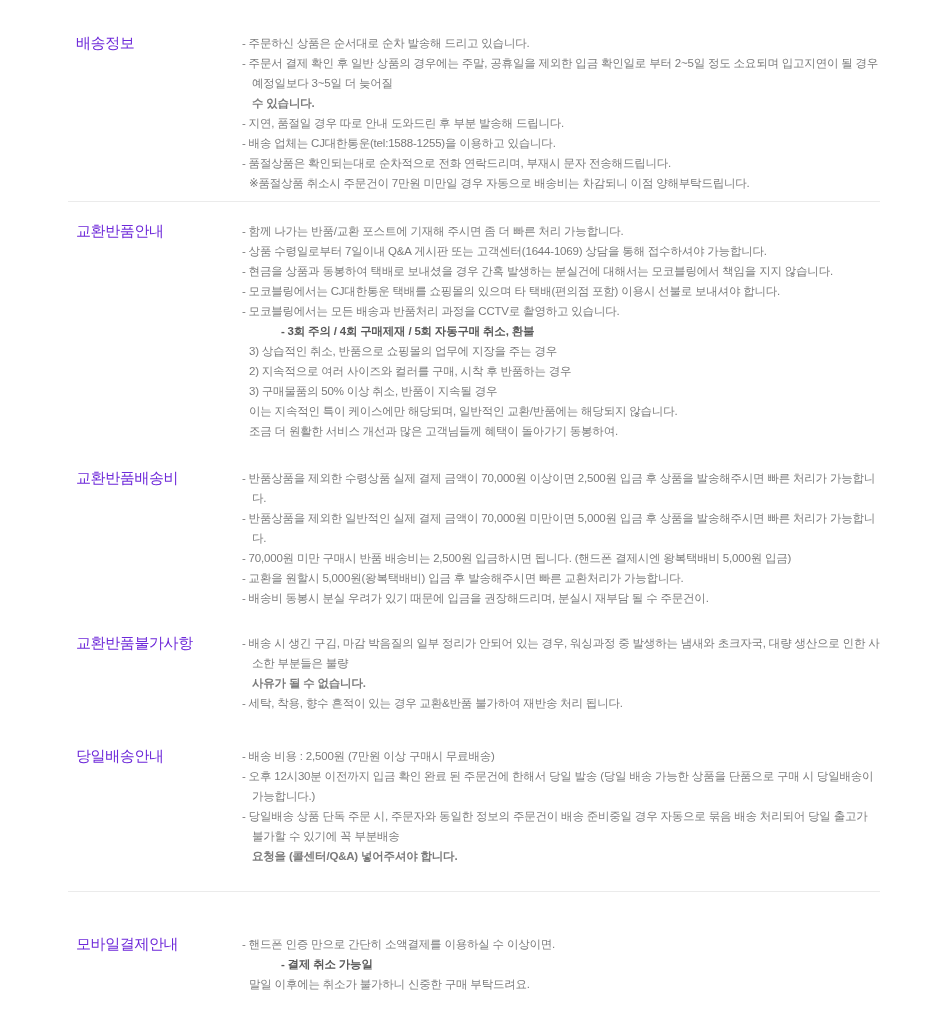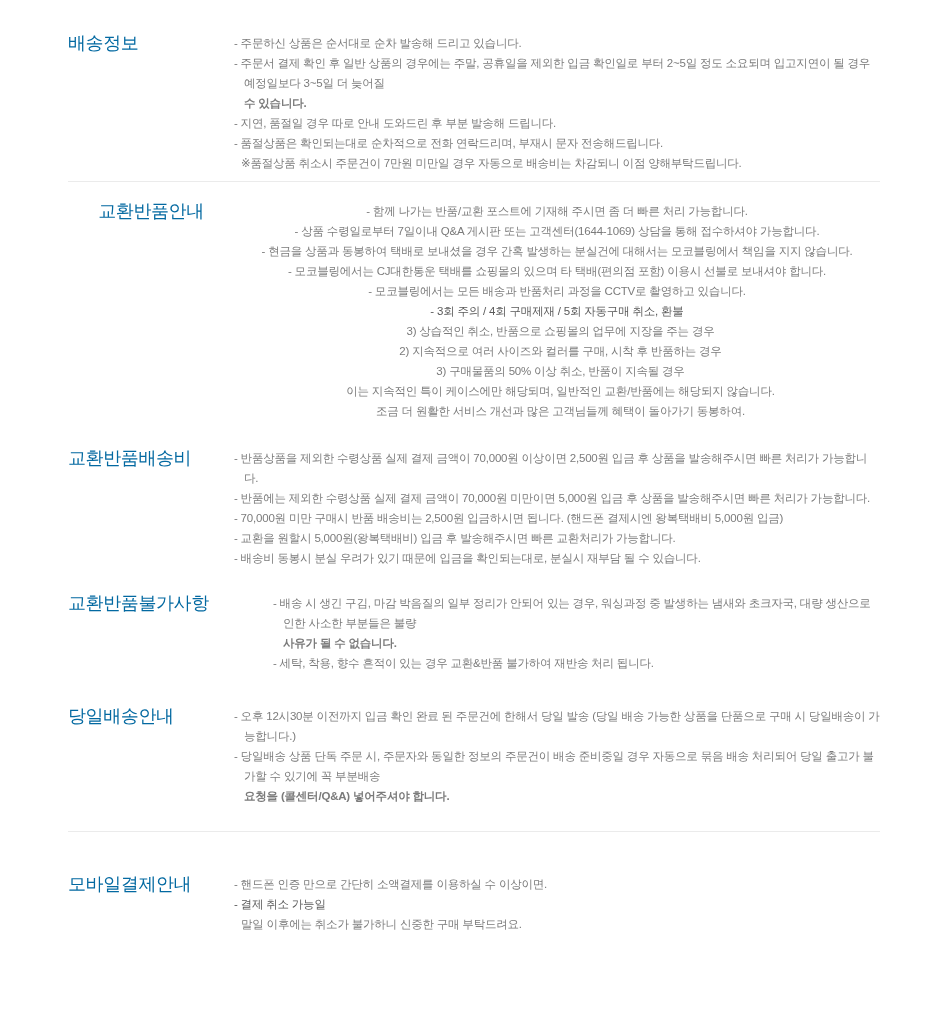--- a/index.html
+++ b/index.html
@@ -18,68 +18,71 @@
     width: 950px;
     padding: 33px 70px 0 68px;
   }
   .section {
     display: flex;
     align-items: flex-start;
   }
   .section-title {
     flex: none;
     width: 166px;
-    font-size: 18px;
+    font-size: 15px;
     line-height: 20px;
-    color: #0369a1;
+    color: #6d28d9;
     letter-spacing: -0.4px;
+    margin-left: 8px;
   }
   .section-content {
     flex: 1;
     min-width: 0;
     font-size: 11.5px;
     line-height: 20px;
     color: #7b7b7b;
     letter-spacing: -0.2px;
   }
   .line { min-height: 20px; }
   .line.item, .line.item-bold {
     padding-left: 10px;
     text-indent: -10px;
   }
   .line.item-bold {
-    font-weight: normal;
+    font-weight: bold;
     color: #595959;
+    margin-left: 39px;
   }
   .line.cont { padding-left: 10px; font-weight: bold; }
   .line.sub  { padding-left: 7px; }
   hr.divider {
     border: none;
     border-top: 1px solid #ebebeb;
     margin: 0;
     height: 0;
   }
   hr.div-after-0 { margin: 8px 0 19px 0; }
   hr.div-after-4 { margin: 25px 0 42px 0; }
-  .sec-1 { margin-bottom: 27px; text-align: center; }
+  .sec-1 { margin-bottom: 27px; }
   .sec-2 { margin-bottom: 25px; }
-  .sec-3 { margin-bottom: 33px; gap: 39px; }
+  .sec-3 { margin-bottom: 33px; }
 </style>
 </head>
 <body>
 
 <div class="page">
   <div id="sections-root">
       <div class="section sec-0">
         <div class="section-title">배송정보</div>
         <div class="section-content">
           <div class="line item">- 주문하신 상품은 순서대로 순차 발송해 드리고 있습니다.</div>
           <div class="line item">- 주문서 결제 확인 후 일반 상품의 경우에는 주말, 공휴일을 제외한 입금 확인일로 부터 2~5일 정도 소요되며 입고지연이 될 경우 예정일보다 3~5일 더 늦어질</div>
           <div class="line cont">수 있습니다.</div>
           <div class="line item">- 지연, 품절일 경우 따로 안내 도와드린 후 부분 발송해 드립니다.</div>
+          <div class="line item">- 배송 업체는 CJ대한통운(tel:1588-1255)을 이용하고 있습니다.</div>
           <div class="line item">- 품절상품은 확인되는대로 순차적으로 전화 연락드리며, 부재시 문자 전송해드립니다.</div>
           <div class="line sub">※품절상품 취소시 주문건이 7만원 미만일 경우 자동으로 배송비는 차감되니 이점 양해부탁드립니다.</div>
         </div>
       </div>
       <hr class="divider div-after-0">
       <div class="section sec-1">
         <div class="section-title">교환반품안내</div>
         <div class="section-content">
           <div class="line item">- 함께 나가는 반품/교환 포스트에 기재해 주시면 좀 더 빠른 처리 가능합니다.</div>
           <div class="line item">- 상품 수령일로부터 7일이내  Q&amp;A 게시판 또는 고객센터(1644-1069) 상담을 통해 접수하셔야 가능합니다.</div>
@@ -91,37 +94,38 @@
           <div class="line sub">2) 지속적으로 여러 사이즈와 컬러를 구매, 시착 후 반품하는 경우</div>
           <div class="line sub">3) 구매물품의 50% 이상 취소, 반품이 지속될 경우</div>
           <div class="line sub">이는 지속적인 특이 케이스에만 해당되며, 일반적인 교환/반품에는 해당되지 않습니다.</div>
           <div class="line sub">조금 더 원활한 서비스 개선과 많은 고객님들께 혜택이 돌아가기 동봉하여.</div>
         </div>
       </div>
       <div class="section sec-2">
         <div class="section-title">교환반품배송비</div>
         <div class="section-content">
           <div class="line item">- 반품상품을 제외한 수령상품 실제 결제 금액이 70,000원 이상이면 2,500원 입금 후 상품을 발송해주시면 빠른 처리가 가능합니다.</div>
-          <div class="line item">- 반품에는 제외한 수령상품 실제 결제 금액이 70,000원 미만이면 5,000원 입금 후 상품을 발송해주시면 빠른 처리가 가능합니다.</div>
+          <div class="line item">- 반품상품을 제외한 일반적인 실제 결제 금액이 70,000원 미만이면 5,000원 입금 후 상품을 발송해주시면 빠른 처리가 가능합니다.</div>
           <div class="line item">- 70,000원 미만 구매시 반품 배송비는 2,500원 입금하시면 됩니다. (핸드폰 결제시엔 왕복택배비 5,000원 입금)</div>
           <div class="line item">- 교환을 원할시 5,000원(왕복택배비) 입금 후 발송해주시면 빠른 교환처리가 가능합니다.</div>
-          <div class="line item">- 배송비 동봉시 분실 우려가 있기 때문에 입금을 확인되는대로, 분실시 재부담 될 수 있습니다.</div>
+          <div class="line item">- 배송비 동봉시 분실 우려가 있기 때문에 입금을 권장해드리며, 분실시 재부담 될 수 주문건이.</div>
         </div>
       </div>
       <div class="section sec-3">
         <div class="section-title">교환반품불가사항</div>
         <div class="section-content">
           <div class="line item">- 배송 시 생긴 구김, 마감 박음질의 일부 정리가 안되어 있는 경우, 워싱과정 중 발생하는 냄새와 초크자국, 대량 생산으로 인한 사소한 부분들은 불량</div>
           <div class="line cont">사유가 될 수 없습니다.</div>
           <div class="line item">- 세탁, 착용, 향수 흔적이 있는 경우 교환&amp;반품 불가하여 재반송 처리 됩니다.</div>
         </div>
       </div>
       <div class="section sec-4">
         <div class="section-title">당일배송안내</div>
         <div class="section-content">
+          <div class="line item">- 배송 비용 : 2,500원 (7만원 이상 구매시 무료배송)</div>
           <div class="line item">- 오후 12시30분 이전까지 입금 확인 완료 된 주문건에 한해서 당일 발송 (당일 배송 가능한 상품을 단품으로 구매 시 당일배송이 가능합니다.)</div>
           <div class="line item">- 당일배송 상품 단독 주문 시, 주문자와 동일한 정보의 주문건이 배송 준비중일 경우 자동으로 묶음 배송 처리되어 당일 출고가 불가할 수 있기에 꼭 부분배송</div>
           <div class="line cont">요청을 (콜센터/Q&amp;A) 넣어주셔야 합니다.</div>
         </div>
       </div>
       <hr class="divider div-after-4">
       <div class="section sec-5">
         <div class="section-title">모바일결제안내</div>
         <div class="section-content">
           <div class="line item">- 핸드폰 인증 만으로 간단히 소액결제를 이용하실 수 이상이면.</div>

